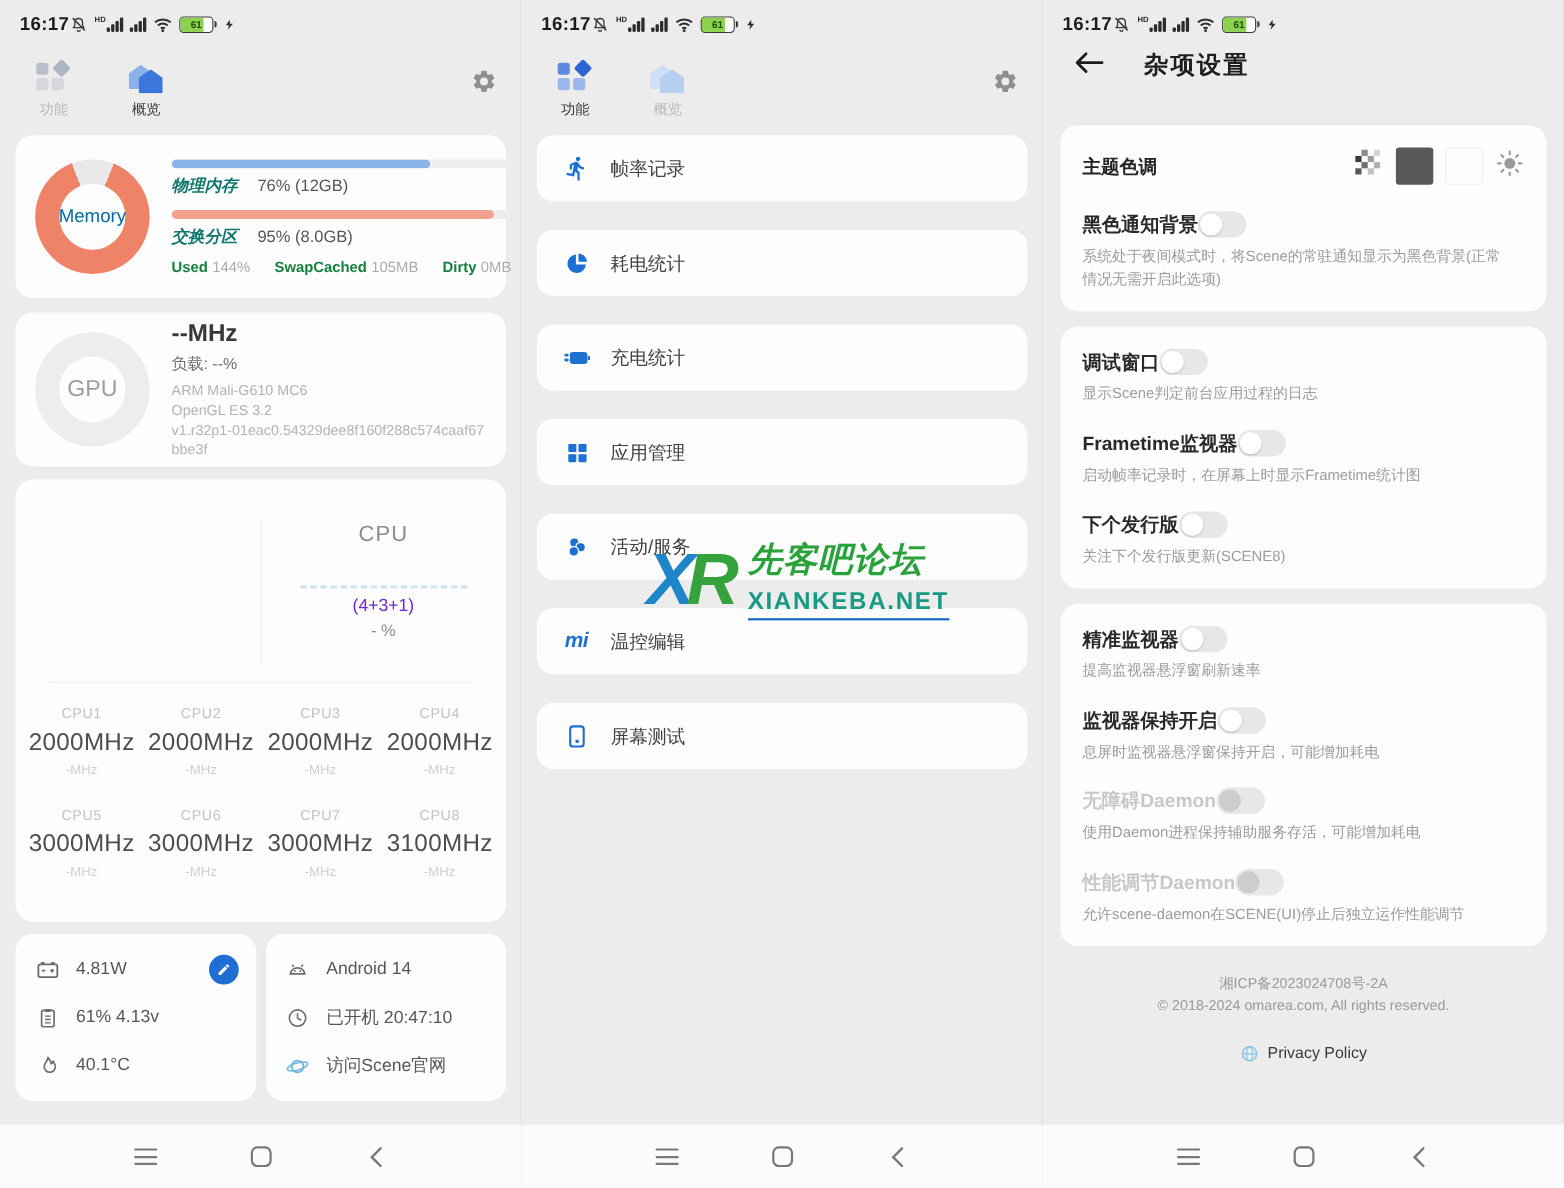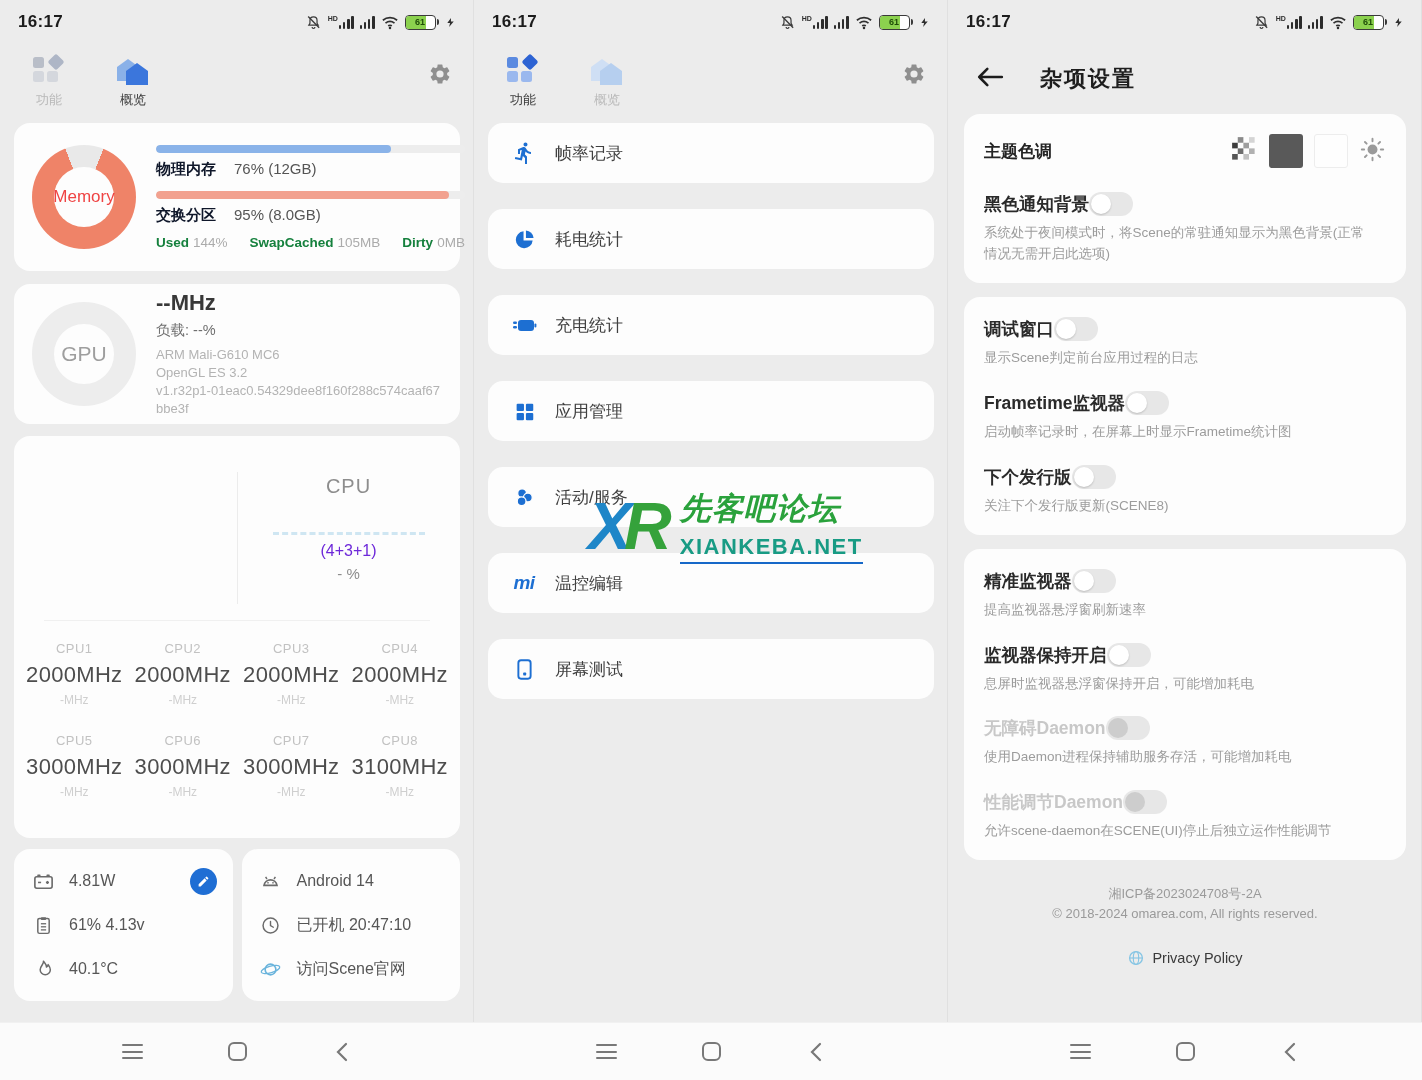--- a/index.html
+++ b/index.html
@@ -3,21 +3,21 @@
 <meta charset="utf-8">
 <style>
   * { margin:0; padding:0; box-sizing:border-box; }
   html,body { width:1422px; height:1080px; }
   body { background:#ececec; font-family:"Liberation Sans","DejaVu Sans",sans-serif; position:relative; overflow:hidden; color:#333; }
 
   .panel { position:absolute; top:0; width:474px; height:1080px; background:#ececec; box-shadow: inset -1px 0 0 rgba(0,0,0,.05); }
   #panel-left{left:0} #panel-mid{left:474px} #panel-right{left:948px}
 
   
-  .statusbar { height:44px; display:flex; align-items:center; justify-content:space-between; padding:0 18px 0 18px; }
+  .statusbar { height:44px; display:flex; align-items:center; justify-content:flex-start; padding:0 18px 0 18px; }
   .sb-time { font-size:17px; font-weight:700; color:#1c1c1c; letter-spacing:.3px; }
   .sb-icons { display:flex; align-items:center; gap:6px; }
   .sig { display:flex; align-items:flex-end; gap:1.5px; height:13px; }
   .sig i { display:block; width:2.6px; background:#2c2c2c; border-radius:1px; }
   .sig i:nth-child(1){height:4px}.sig i:nth-child(2){height:7px}.sig i:nth-child(3){height:10px}.sig i:nth-child(4){height:13px}
   .hd-wrap{ display:flex; align-items:flex-start; gap:1px;}
   .hd-label{ font-size:7px; font-weight:700; color:#2c2c2c; line-height:6px;}
   .batt { position:relative; width:31px; height:15px; border:1.5px solid #3a3a3a; border-radius:4px; background:#fff; overflow:hidden; }
   .batt-fill { position:absolute; left:0; top:0; bottom:0; width:72%; background:#8bd14e; }
   .batt-num { position:absolute; inset:0; font-size:9px; font-weight:700; color:#1f4d08; display:flex; align-items:center; justify-content:center; }
@@ -43,28 +43,28 @@
   .icon-house.on .back{background:#8ab1e8} .icon-house.on .front{background:#3b76dc}
   .icon-house.off .back{background:#cfdff4} .icon-house.off .front{background:#b6cfef}
 
   
   .card { background:#fdfdfd; border-radius:16px; margin:0 14px; }
 
   
   .mem-card { margin-top:3px; height:148px; display:flex; align-items:center; padding:0 18px; }
   .donut { position:relative; width:104px; height:104px; border-radius:50%; flex:none; }
   .donut-hole { position:absolute; left:22px; top:22px; width:60px; height:60px; border-radius:50%; background:#fdfdfd; display:flex; align-items:center; justify-content:center; }
-  .donut-label { color:#ef4444; font-size:17px; }
+  .donut-label { color:#0369a1; font-size:17px; }
   .mem-right { flex:1; margin-left:20px; }
   .bar { height:8px; border-radius:4px; background:#ededed; overflow:hidden; }
   .bar i { display:block; height:100%; border-radius:4px; }
   .bar-blue i { background:#8ab3e9; }
   .bar-salmon i { background:#f2a18f; }
   .mem-row { display:flex; align-items:baseline; margin:7px 0 12px; }
-  .mem-key { font-size:15px; font-weight:700; color:#0f172a; margin-right:18px; }
+  .mem-key { font-size:15px; font-weight:700; color:#0f766e; margin-right:18px;font-style:italic; }
   .mem-val { font-size:15px; color:#555; }
   .mem-stats { display:flex; gap:22px; margin-top:10px; font-size:13.5px; }
   .stat-k { font-weight:700; color:#15803d; margin-right:4px; }
   .stat-v { color:#ababab; }
 
   
   .gpu-card { margin-top:13px; height:140px; display:flex; align-items:center; padding:0 18px; }
   .gpu-ring { width:104px; height:104px; border-radius:50%; border:22px solid #ededed; flex:none; display:flex; align-items:center; justify-content:center; }
   .gpu-ring span { color:#9e9e9e; font-size:21px; }
   .gpu-right { margin-left:20px; min-width:0; }
@@ -104,21 +104,21 @@
 
   
   .watermark { position:absolute; left:588px; top:488px; display:flex; align-items:center; z-index:50; }
   .wm-logo { font-style:italic; font-weight:800; font-size:66px; line-height:1; letter-spacing:-8px; }
   .wm-x { color:#1e86c8; } .wm-r { color:#35a23b; }
   .wm-text { margin-left:16px; display:flex; flex-direction:column; }
   .wm-title { font-size:31px; font-weight:800; font-style:italic; color:#2aa23c; letter-spacing:1px; }
   .wm-site { font-size:22px; font-weight:800; color:#189b84; letter-spacing:1.5px; border-bottom:2px solid #1668c8; padding-bottom:2px; margin-top:4px; align-self:flex-start; }
 
   
-  .rp-header { height:70px; display:flex; align-items:center; padding:0 28px; }
+  .rp-header { height:70px; display:flex; align-items:flex-start; padding:0 28px; }
   .rp-title { font-size:22px; font-weight:700; color:#1e1e1e; margin-left:36px; letter-spacing:2px; }
   .set-card { background:#fdfdfd; border-radius:16px; margin:0 16px 14px; padding:20px 20px 16px; }
   .theme-row { display:flex; align-items:center; justify-content:space-between; margin-bottom:24px; }
   .theme-label { font-size:17px; font-weight:700; color:#242424; }
   .swatches { display:flex; align-items:center; gap:11px; }
   .swatch-dark { width:34px; height:34px; background:#595959; border-radius:3px; }
   .swatch-light { width:34px; height:34px; background:#fefefe; border:1px solid #ededed; border-radius:3px; }
   .set-row { margin-bottom:22px; }
   .set-row:last-child { margin-bottom:2px; }
   .set-head { display:flex; align-items:center; justify-content:flex-start; }

